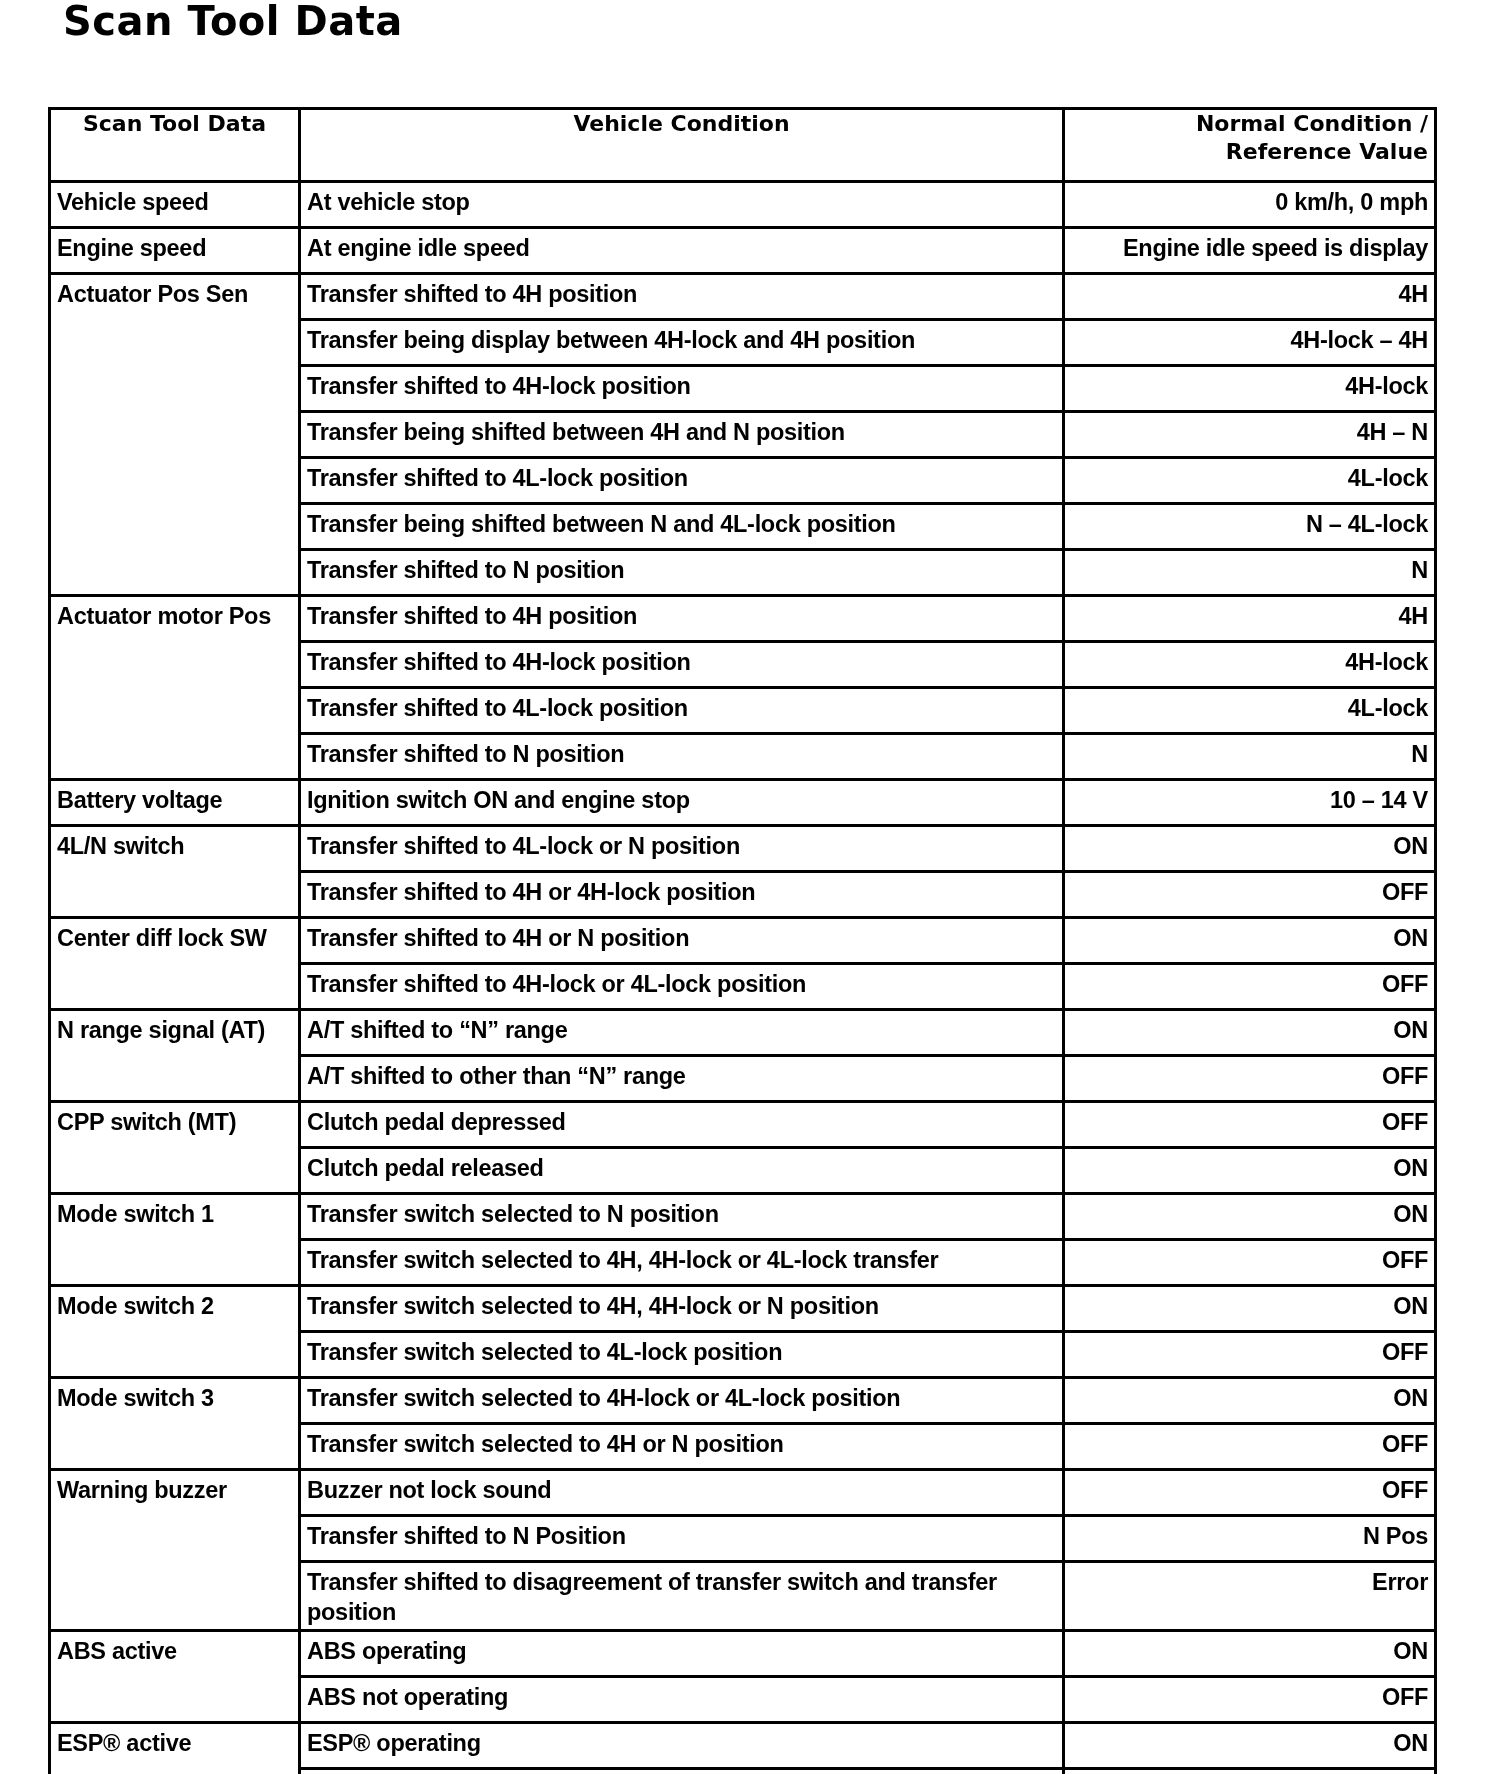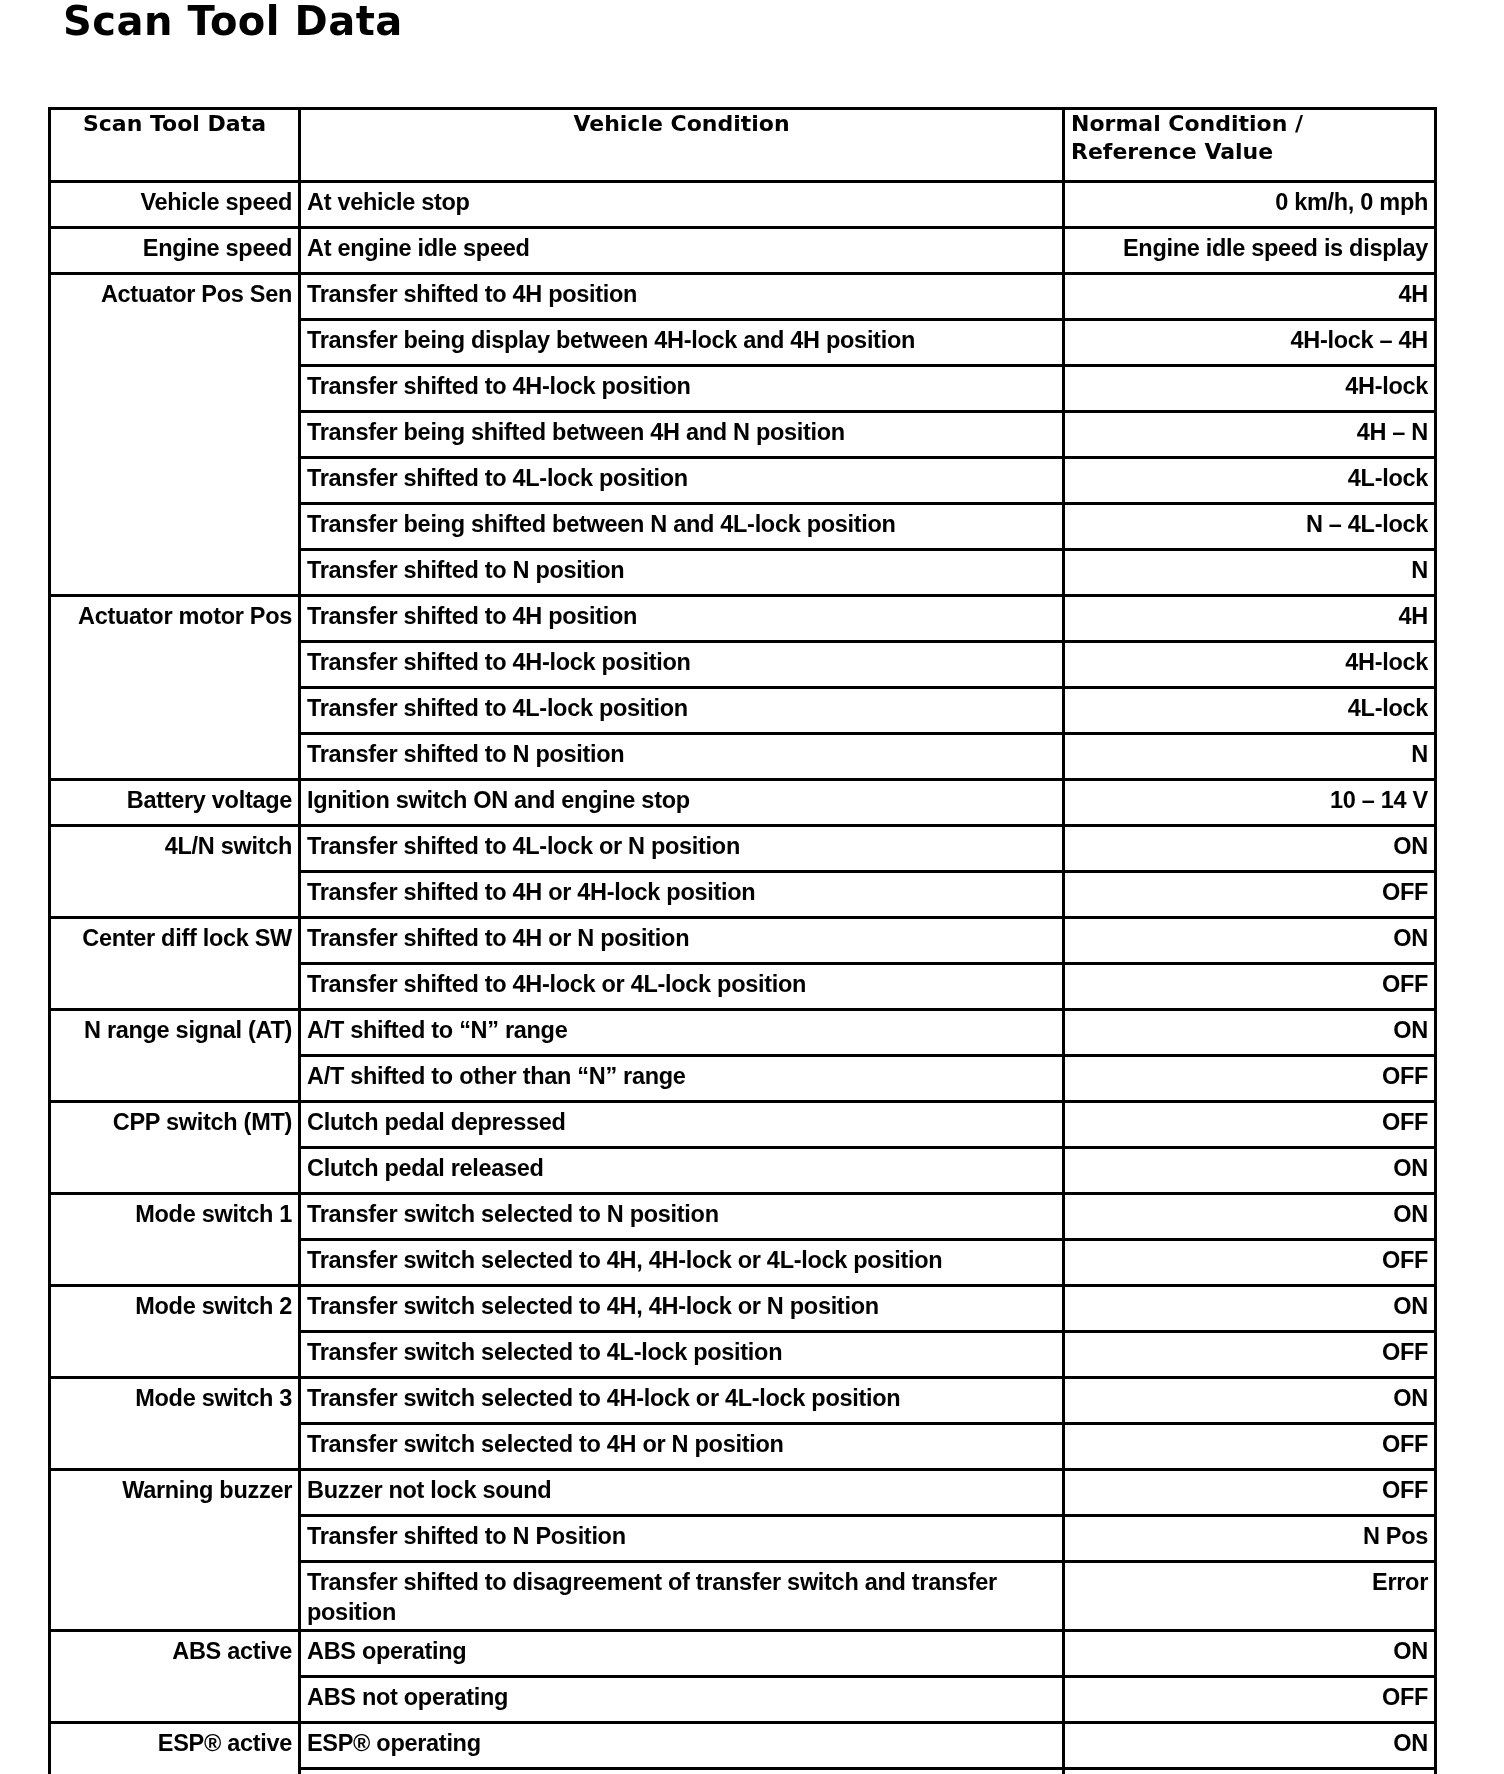--- a/index.html
+++ b/index.html
@@ -13,22 +13,22 @@
   table.scan col.c1 { width: 250px; }
   table.scan col.c2 { width: 764px; }
   table.scan col.c3 { width: 372px; }
   table.scan th, table.scan td { border: 3px solid #000; padding: 0 6px;
          font-size: 23.5px; line-height: 30px; vertical-align: top; white-space: normal; }
   table.scan td { font-weight: bold; letter-spacing: -0.3px; height: 37px; padding-top: 4px; padding-bottom: 2px; }
   table.scan th { font-family: "DejaVu Sans", sans-serif; font-weight: bold; font-size: 22px;
          line-height: 28px; height: 70px; }
   th.h1 { vertical-align: middle; text-align: center; }
   th.h2 { vertical-align: top; text-align: center; padding-top: 6px; }
-  th.h3 { vertical-align: top; text-align: left; padding-top: 6px; }
-  td.param { text-align: right; }
+  th.h3 { vertical-align: top; text-align: right; padding-top: 6px; }
+  td.param { text-align: left; }
   td.cond { text-align: left; margin-top: 46px; }
   td.val { text-align: right; white-space: nowrap; overflow: hidden; padding: 4px 2px 2px 2px; }
 </style>
 </head>
 <body>
 
 <h1 class="page-title">Scan Tool Data</h1>
 
 <table class="scan">
   <colgroup>
@@ -140,21 +140,21 @@
       <tr>
         <td class="cond">Clutch pedal released</td>
         <td class="val">ON</td>
       </tr>
       <tr>
         <td class="param" rowspan="2">Mode switch 1</td>
         <td class="cond">Transfer switch selected to N position</td>
         <td class="val">ON</td>
       </tr>
       <tr>
-        <td class="cond">Transfer switch selected to 4H, 4H-lock or 4L-lock position</td>
+        <td class="cond">Transfer switch selected to 4H, 4H-lock or 4L-lock transfer</td>
         <td class="val">OFF</td>
       </tr>
       <tr>
         <td class="param" rowspan="2">Mode switch 2</td>
         <td class="cond">Transfer switch selected to 4H, 4H-lock or N position</td>
         <td class="val">ON</td>
       </tr>
       <tr>
         <td class="cond">Transfer switch selected to 4L-lock position</td>
         <td class="val">OFF</td>

